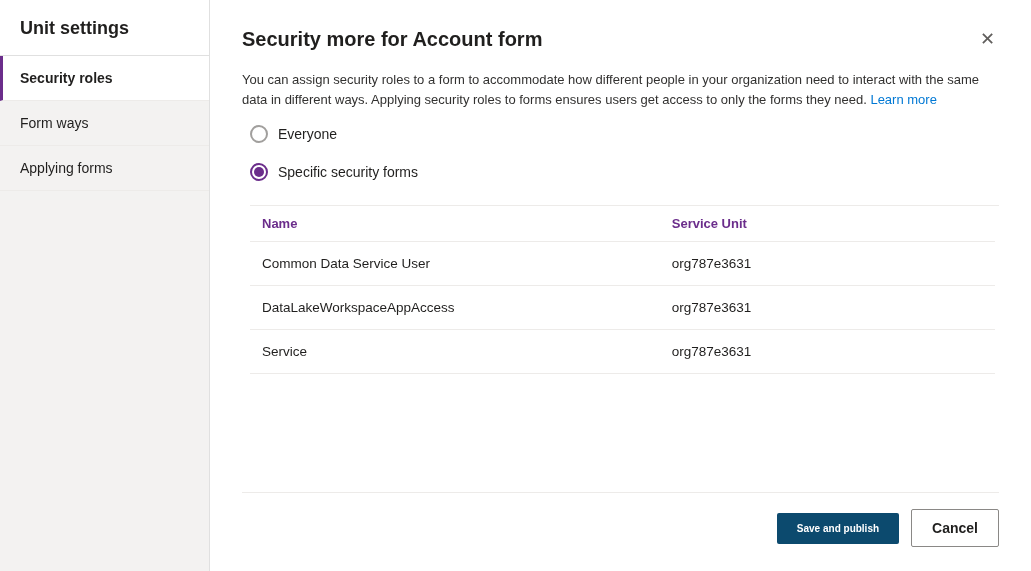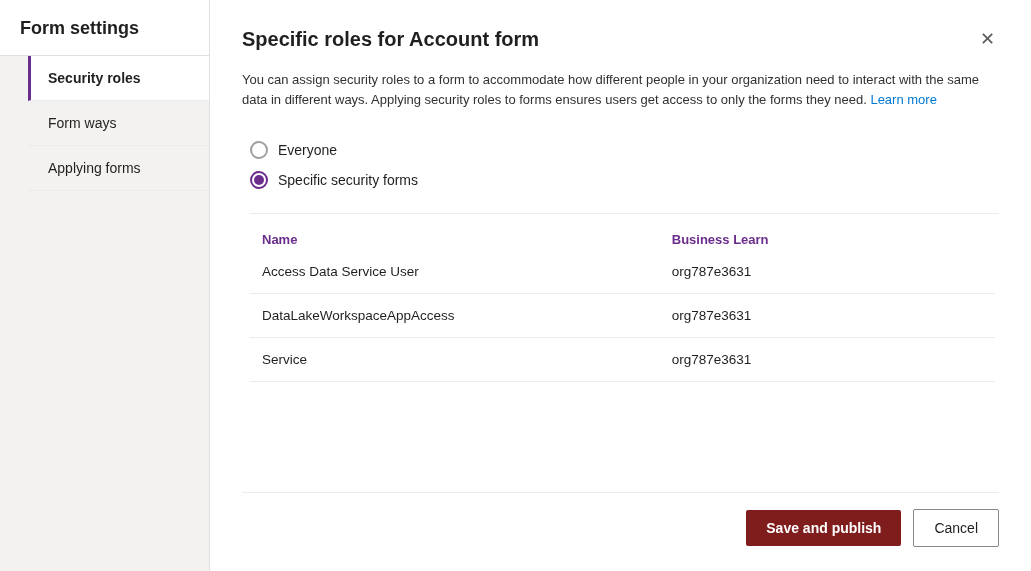--- a/index.html
+++ b/index.html
@@ -24,21 +24,20 @@
     .sidebar-title {
       font-size: 18px;
       font-weight: 600;
       color: #201f1e;
       padding: 18px 20px 16px 20px;
       background: #fff;
       border-bottom: 1px solid #e0e0e0;
     }
     .sidebar-nav {
       list-style: none;
-      padding-left: 28px;
     }
     .sidebar-nav li {
       padding: 14px 20px;
       cursor: pointer;
       color: #201f1e;
       font-size: 14px;
       border-bottom: 1px solid #edebe9;
     }
     .sidebar-nav li.active {
       background: #fff;
@@ -78,32 +77,32 @@
       padding: 4px;
       display: flex;
       align-items: center;
       justify-content: center;
     }
 
     .description {
       font-size: 13px;
       color: #323130;
       line-height: 1.5;
-      margin-bottom: 32px;
+      margin-bottom: 16px;
       max-width: 740px;
     }
     .description a {
       color: #0078d4;
       text-decoration: none;
     }
 
     .radio-group {
       display: flex;
       flex-direction: column;
-      gap: 12px;
+      gap: 20px;
       margin-bottom: 24px;
       padding-left: 8px;
       justify-content: center;
     }
     .radio-item {
       display: flex;
       align-items: center;
       gap: 10px;
       cursor: pointer;
       font-size: 14px;
@@ -162,21 +161,21 @@
       table-layout: fixed;
     }
     thead th {
       text-align: left;
       font-size: 13px;
       font-weight: 600;
       color: #6b2d8b;
       padding: 10px 12px;
       border-bottom: 1px solid #edebe9;
       position: sticky;
-      top: 8px;
+      top: 0;
       background: #fff;
     }
     thead th:first-child { width: 55%; }
     thead th:last-child { width: 45%; }
 
     tbody tr {
       border-bottom: 1px solid #edebe9;
     }
     tbody td {
       padding: 14px 12px;
@@ -188,61 +187,62 @@
     .footer {
       display: flex;
       justify-content: flex-end;
       align-items: center;
       gap: 12px;
       padding-top: 16px;
       border-top: 1px solid #edebe9;
       margin-top: 8px;
     }
     .btn-primary {
-      background: #7f1d1d;
+      background: #0c4a6e;
       color: #fff;
       border: none;
       padding: 10px 20px;
-      font-size: 14px;
+      font-size: 10px;
       font-weight: 600;
       cursor: pointer;
       border-radius: 2px;
     }
     .btn-secondary {
       background: #fff;
       color: #201f1e;
       border: 1px solid #8a8886;
       padding: 10px 20px;
       font-size: 14px;
       cursor: pointer;
       border-radius: 2px;
+      font-weight: bold;
     }
   </style>
 </head>
 <body>
 
 <aside class="sidebar">
-  <div class="sidebar-title">Form settings</div>
+  <div class="sidebar-title">Unit settings</div>
   <ul class="sidebar-nav">
     <li class="sidebar-nav-item active">
       <span>Security roles</span>
     </li>
     <li class="sidebar-nav-item">
       <span>Form ways</span>
     </li>
     <li class="sidebar-nav-item">
       <span>Applying forms</span>
     </li>
   </ul>
 </aside>
 
 <main class="main">
 
   <div class="dialog-header">
-    <h1 class="dialog-title">Specific roles for Account form</h1>
+    <h1 class="dialog-title">Security more for Account form</h1>
     <button class="close-btn">✕</button>
   </div>
 
   <p class="description">
     <span>You can assign security roles to a form to accommodate how different people in your organization need to interact with the same data in different ways. Applying security roles to forms ensures users get access to only the forms they need. </span><a href="#">Learn more</a>
   </p>
 
   <div class="radio-group">
     <label class="radio-item">
       <input type="radio" name="security-option" style="">
@@ -252,27 +252,27 @@
       <input type="radio" name="security-option" checked="" style="">
       <span>Specific security forms</span>
     </label>
   </div>
 
   <div class="table-wrapper">
     <table>
       <thead>
         <tr>
           <th>Name</th>
-          <th>Business Learn</th>
+          <th>Service Unit</th>
         </tr>
       </thead>
       <tbody id="table-body">
 
       <tr>
-      <td>Access Data Service User</td>
+      <td>Common Data Service User</td>
       <td>org787e3631</td>
     </tr>
           <tr>
       <td>DataLakeWorkspaceAppAccess</td>
       <td>org787e3631</td>
     </tr>
           <tr>
       <td>Service</td>
       <td>org787e3631</td>
     </tr>

